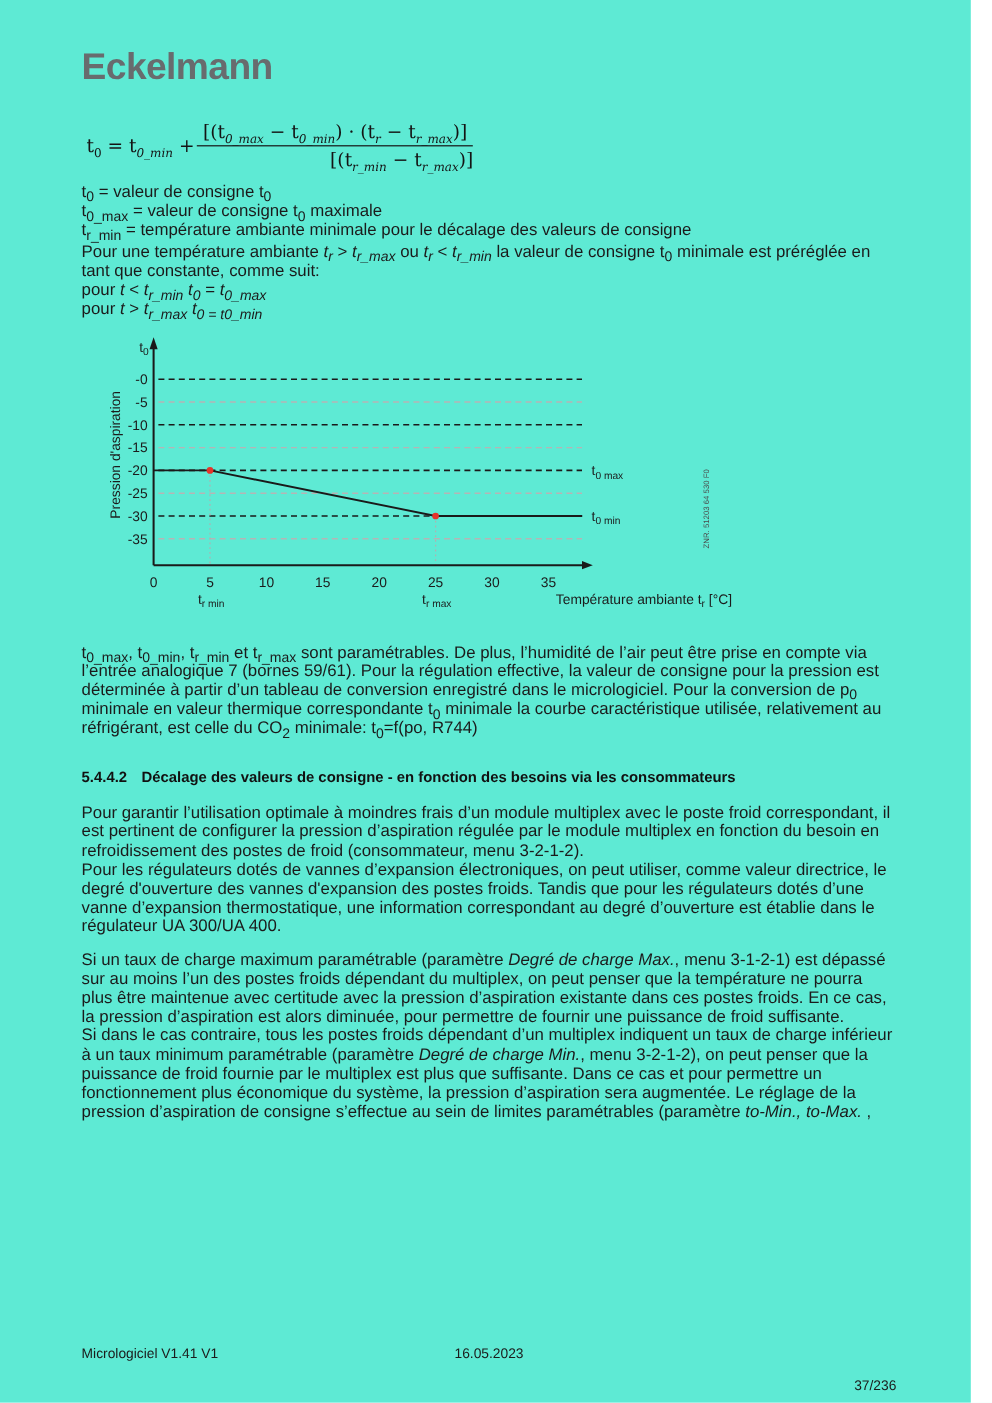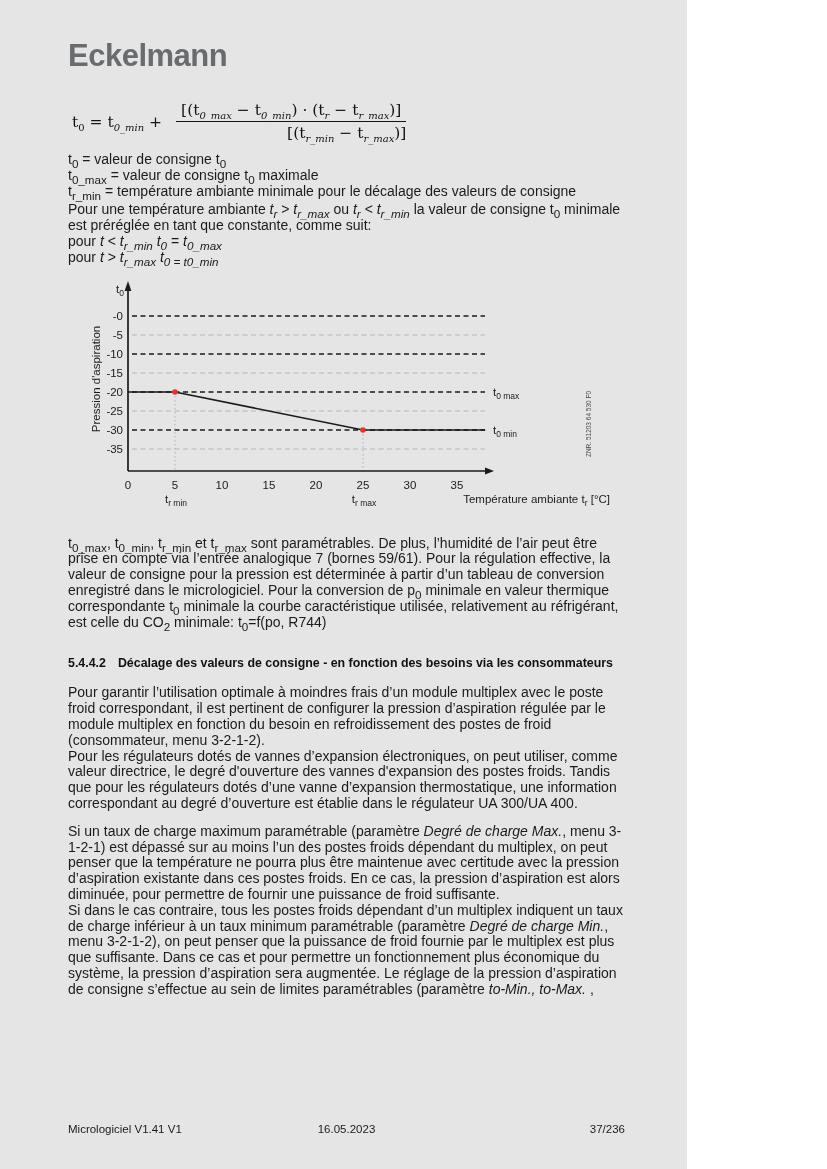--- a/index.html
+++ b/index.html
@@ -1,38 +1,38 @@
 <!DOCTYPE html>
 <html><head>
 <meta charset="utf-8">
 <style>
   html,body{margin:0;padding:0;background:#fff;}
-  .page{position:relative;width:687px;height:1169px;background:#e5e5e5;overflow:hidden;
+  .page{position:relative;width:809px;height:1169px;background:#5eead4;overflow:hidden;
         font-family:"Liberation Sans",sans-serif;color:#1b1b1b;box-sizing:border-box;
         padding:38px 62px 0 68px;}
   .logo{font-size:31px;font-weight:bold;color:#686c6e;letter-spacing:-0.5px;}
   .formula{display:flex;align-items:center;margin:27px 0 0 4px;
-           font-family:"DejaVu Serif",serif;font-size:15.5px;color:#141414;gap:12px;}
+           font-family:"DejaVu Serif",serif;font-size:15.5px;color:#141414;}
   .formula sub{font-size:10px;}
   .frac{display:inline-block;text-align:center;vertical-align:middle;margin-left:2px;}
   .frac .num{display:block;border-bottom:1.3px solid #141414;padding:0 5px 2px 5px;}
   .frac .den{display:block;padding-top:2px;text-align:right;}
   .defs{margin-top:10px;font-size:11.8px;line-height:16.6px;}
   .body-text{font-size:14px;line-height:15.8px;}
   .intro{margin-top:3px;}
   .figure{position:relative;margin:10px 0 0 20px;width:540px;height:252px;}
   svg{font-family:"Liberation Sans",sans-serif;}
   .after-fig{margin-top:8px;}
   h2.section{margin:26px 0 0 0;font-size:12.4px;font-weight:bold;color:#111;}
   h2.section .num{margin-right:12px;}
   .p1{margin-top:15px;}
   .p2{margin-top:12px;}
   .footer{position:absolute;left:68px;right:62px;bottom:30px;height:16px;font-size:11.5px;}
   .footer .l{float:left;}
-  .footer .r{float:right;}
+  .footer .r{float:right;margin-top:26px;}
   .footer .c{position:absolute;left:0;right:0;text-align:center;}
   sub{line-height:0;}
 </style>
 </head>
 <body>
 
 <div class="page">
 
   <div class="logo">Eckelmann</div>
 

